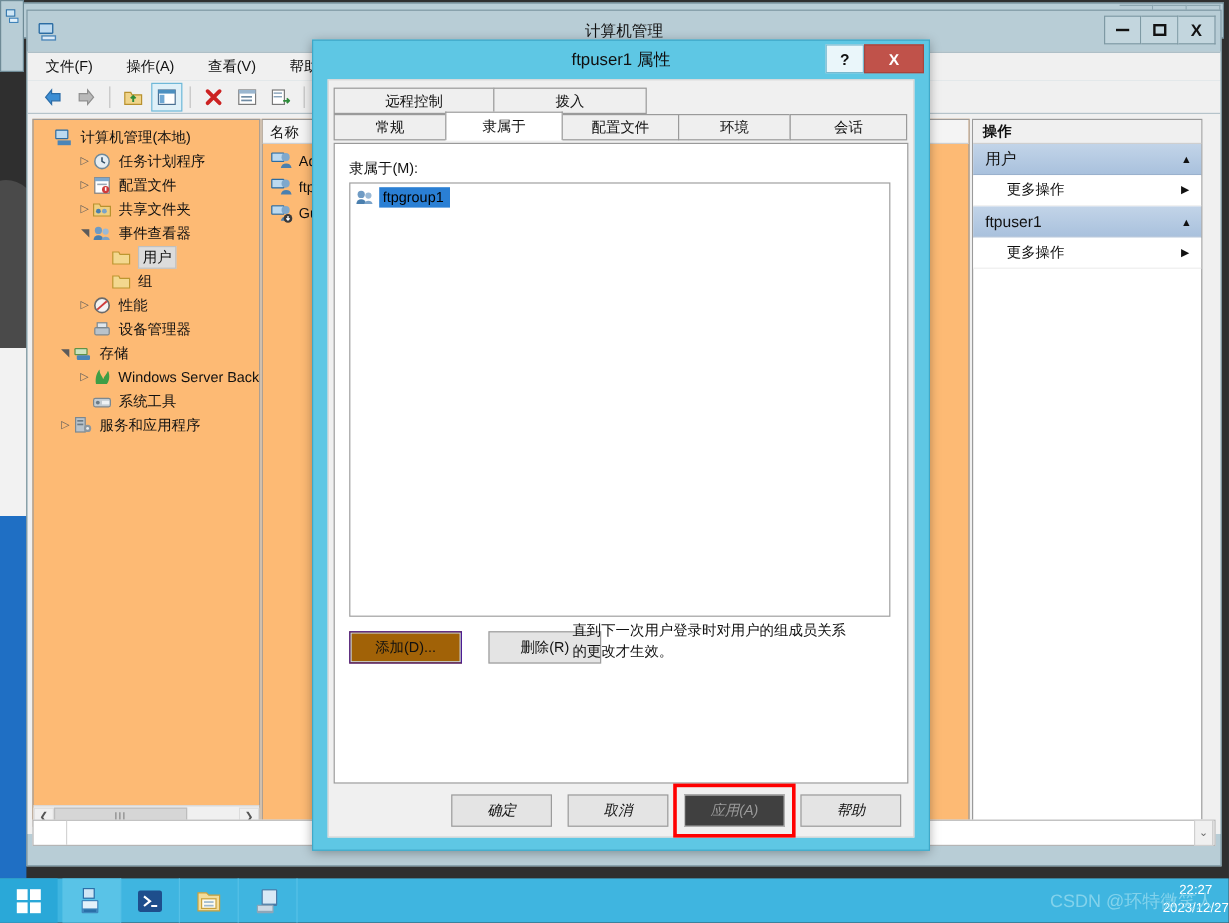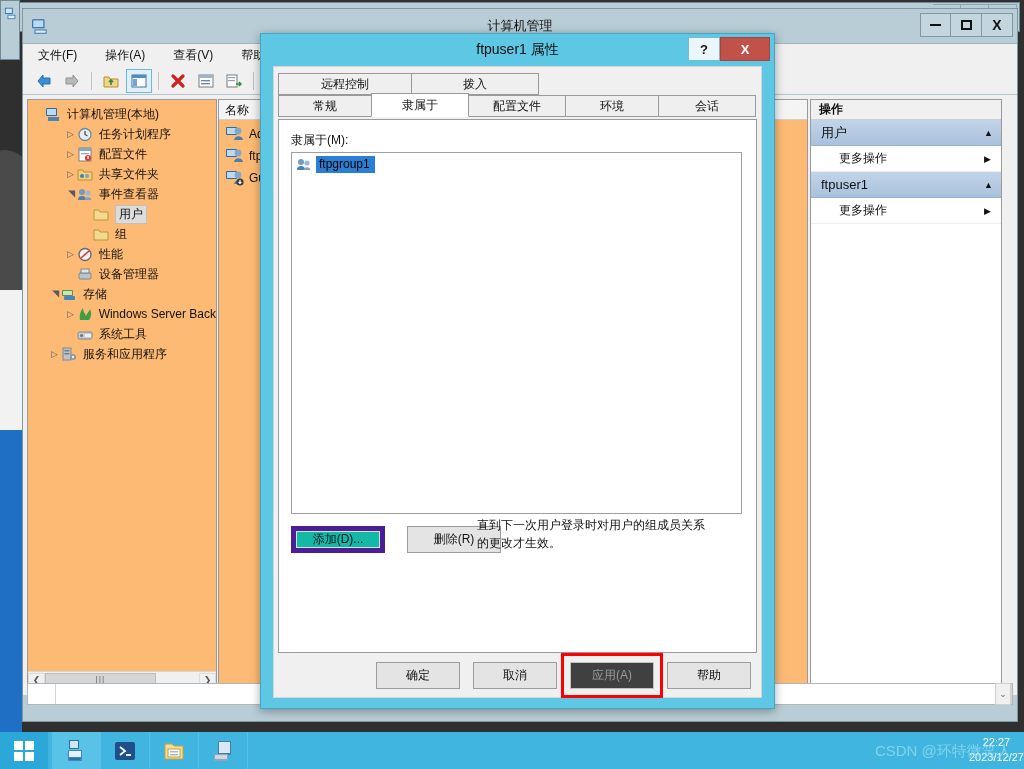--- a/index.html
+++ b/index.html
@@ -216,31 +216,31 @@
     background:#2a7fd4; color:#000000; font-size:12px; padding:1px 5px 2px 3px;
   }
 
   .mem-buttons { position:absolute; left:12px; top:406px; display:flex; gap:22px; }
   .btn {
     height:27px; min-width:94px; padding:0 10px;
     background:#e4e4e4; border:1px solid #9c9c9c;
     display:flex; align-items:center; justify-content:center;
     font-size:12px; color:#111;
   }
-  .btn.focus { background:#14b8a6; border:5px solid #4c1d95; box-shadow:inset 0 0 0 1px #cfe3f4; }
+  .btn.focus { background:#a16207; border:1px solid #4c1d95; box-shadow:inset 0 0 0 1px #cfe3f4; }
   .btn.disabled { color:#9a9a9a; background:#404040; border:1px solid #c2c2c2; }
   .mem-note {
     position:absolute; left:198px; top:396px; width:230px;
     font-size:12px; color:#111; line-height:1.5;
   }
 
   .dlg-footer {
     position:absolute; right:10px; bottom:8px; display:flex; gap:13px;
   }
-  .dlg-footer .btn { min-width:84px; height:27px; }
+  .dlg-footer .btn { min-width:84px; height:27px;font-style:italic; }
   .apply-wrap { position:relative; }
   .apply-annot {
     position:absolute; left:-9px; top:-9px; right:-9px; bottom:-9px;
     border:3px solid #f00; pointer-events:none;
   }
 
   
   .taskbar {
     position:absolute; left:0; bottom:0; width:1024px; height:37px;
     background:#3fb5e0;

